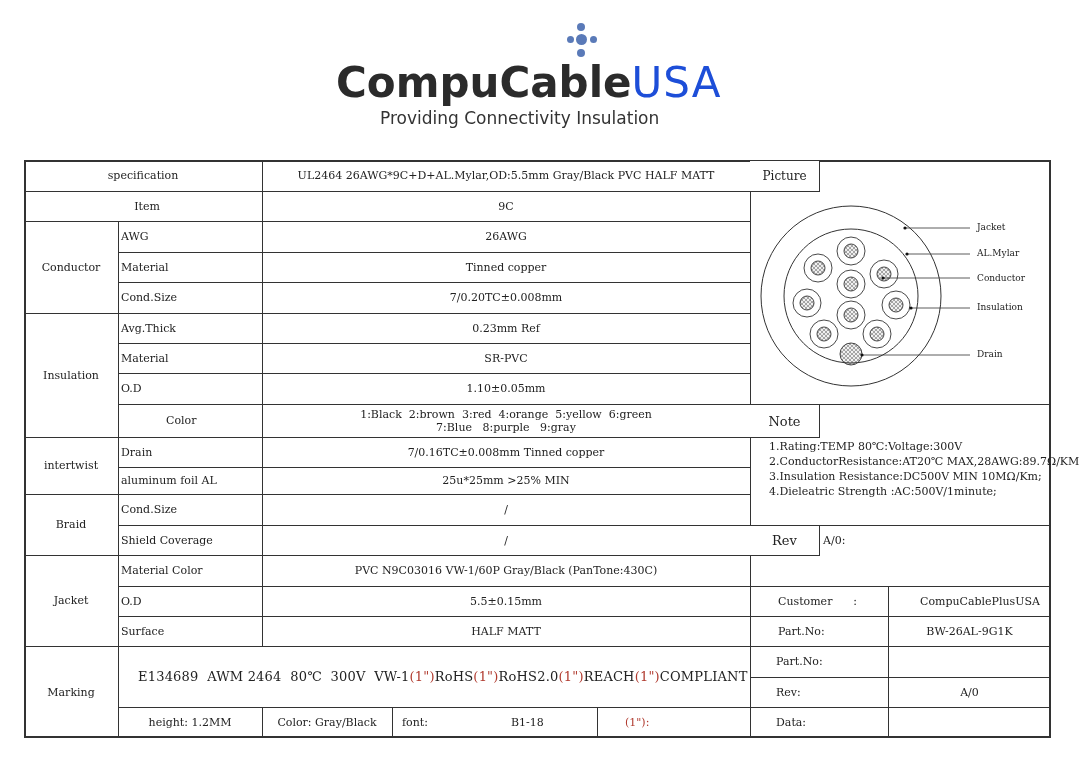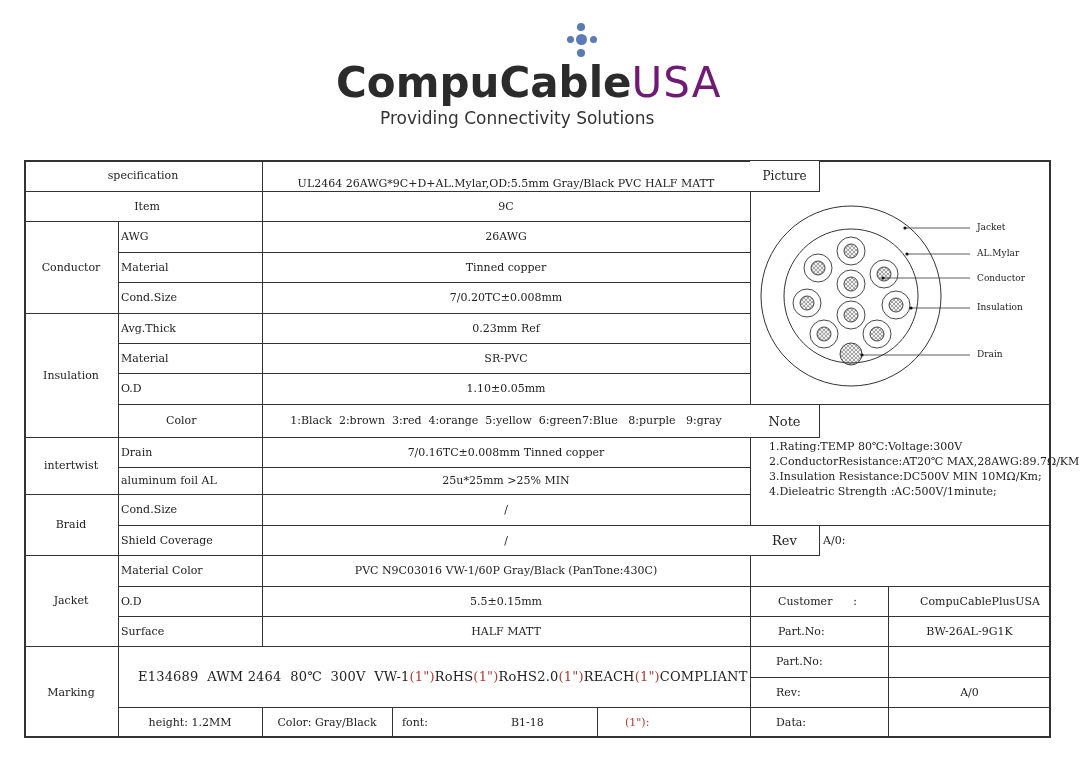--- a/index.html
+++ b/index.html
@@ -5,21 +5,21 @@
     html, body { margin: 0; padding: 0; background: #ffffff; }
     body {
       width: 1080px; height: 764px; position: relative; overflow: hidden;
       font-family: "DejaVu Serif", "Liberation Serif", serif;
       color: #222;
     }
     
     .logo { position: absolute; left: 336px; top: 20px; width: 340px; height: 120px; }
     .logo-main { position: absolute; left: 0; top: 42px; font-family: "DejaVu Sans", sans-serif; font-size: 42px; font-weight: bold; letter-spacing: 0px; line-height: 1; }
     .logo-main .dark { color: #2b2b2b; }
-    .logo-main .blue { color: #701a75; font-weight: normal; letter-spacing: 1px; }
+    .logo-main .blue { color: #1d4ed8; font-weight: normal; letter-spacing: 1px; }
     .logo-tag { position: absolute; left: 44px; top: 88px; font-family: "DejaVu Sans", sans-serif; font-size: 17px; color: #333; }
     .dots { position: absolute; left: 228px; top: 3px; width: 40px; height: 40px; }
     .dot { position: absolute; border-radius: 50%; background: #5a7ab8; }
 
     
     .sheet { position: absolute; left: 24px; top: 160px; width: 1027px; height: 578px; border: 2px solid #333; box-sizing: border-box; }
     .cell { position: absolute; box-sizing: border-box; font-size: 11px; display: flex; align-items: center; }
     .c { justify-content: center; text-align: center; }
     .l { justify-content: flex-start; padding-left: 3px; }
     .hl { position: absolute; height: 0; border-top: 1.5px solid #333; }
@@ -38,21 +38,21 @@
   <div class="dots">
     <div class="dot" style="left:13px;top:0;width:8px;height:8px;"></div>
     <div class="dot" style="left:3px;top:13px;width:7px;height:7px;"></div>
     <div class="dot" style="left:12px;top:11px;width:11px;height:11px;"></div>
     <div class="dot" style="left:26px;top:13px;width:7px;height:7px;"></div>
     <div class="dot" style="left:13px;top:26px;width:8px;height:8px;"></div>
   </div>
   <div class="logo-main">
     <span class="dark">CompuCable</span><span class="blue">USA</span>
   </div>
-  <div class="logo-tag">Providing Connectivity Solutions</div>
+  <div class="logo-tag">Providing Connectivity Insulation</div>
 </div>
 
 <div class="sheet"></div>
 
 <div class="hl" style="left:24px;width:726px;top:191px;"></div>
 <div class="hl" style="left:24px;width:726px;top:221px;"></div>
 <div class="hl" style="left:118px;width:632px;top:252px;"></div>
 <div class="hl" style="left:118px;width:632px;top:282px;"></div>
 <div class="hl" style="left:24px;width:726px;top:313px;"></div>
 <div class="hl" style="left:118px;width:632px;top:343px;"></div>
@@ -83,42 +83,42 @@
 <div class="hl" style="left:750px;width:301px;top:646px;"></div>
 <div class="hl" style="left:750px;width:301px;top:677px;"></div>
 <div class="hl" style="left:750px;width:301px;top:707px;"></div>
 <div class="vl" style="left:888px;top:586px;height:152px;"></div>
 
 <div class="boxlabel" style="left:750px;top:160px;width:70px;height:32px;">Picture</div>
 <div class="boxlabel" style="left:750px;top:404px;width:70px;height:34px;font-size:13px;">Note</div>
 <div class="boxlabel" style="left:750px;top:525px;width:70px;height:31px;font-size:13px;">Rev</div>
 
 <div class="cell c" style="left:24px;top:160px;width:238px;height:31px;">specification</div>
-<div class="cell c" style="left:262px;top:160px;width:488px;height:31px;margin-top:8px;">UL2464 26AWG*9C+D+AL.Mylar,OD:5.5mm Gray/Black PVC HALF MATT</div>
+<div class="cell c" style="left:262px;top:160px;width:488px;height:31px;">UL2464 26AWG*9C+D+AL.Mylar,OD:5.5mm Gray/Black PVC HALF MATT</div>
 
 <div class="cell c" style="left:24px;top:191px;width:238px;height:30px;padding-left:8px;">Item</div>
 <div class="cell c" style="left:262px;top:191px;width:488px;height:30px;">9C</div>
 
 <div class="cell c" style="left:24px;top:221px;width:94px;height:92px;">Conductor</div>
 <div class="cell l" style="left:118px;top:221px;width:144px;height:31px;">AWG</div>
 <div class="cell c" style="left:262px;top:221px;width:488px;height:31px;">26AWG</div>
 <div class="cell l" style="left:118px;top:252px;width:144px;height:30px;">Material</div>
 <div class="cell c" style="left:262px;top:252px;width:488px;height:30px;">Tinned copper</div>
 <div class="cell l" style="left:118px;top:282px;width:144px;height:31px;">Cond.Size</div>
 <div class="cell c" style="left:262px;top:282px;width:488px;height:31px;">7/0.20TC±0.008mm</div>
 
 <div class="cell c" style="left:24px;top:313px;width:94px;height:124px;">Insulation</div>
 <div class="cell l" style="left:118px;top:313px;width:144px;height:30px;">Avg.Thick</div>
 <div class="cell c" style="left:262px;top:313px;width:488px;height:30px;">0.23mm Ref</div>
 <div class="cell l" style="left:118px;top:343px;width:144px;height:30px;">Material</div>
 <div class="cell c" style="left:262px;top:343px;width:488px;height:30px;">SR-PVC</div>
 <div class="cell l" style="left:118px;top:373px;width:144px;height:31px;">O.D</div>
 <div class="cell c" style="left:262px;top:373px;width:488px;height:31px;">1.10±0.05mm</div>
 <div class="cell l" style="left:118px;top:404px;width:144px;height:33px;padding-left:48px;">Color</div>
-<div class="cell c" style="left:262px;top:404px;width:488px;height:33px;flex-direction:row;justify-content:center;line-height:13px;">
+<div class="cell c" style="left:262px;top:404px;width:488px;height:33px;flex-direction:column;justify-content:center;line-height:13px;">
   <span style="white-space:pre;">1:Black  2:brown  3:red  4:orange  5:yellow  6:green</span>
   <span style="white-space:pre;">7:Blue   8:purple   9:gray</span>
 </div>
 
 <div class="cell c" style="left:24px;top:437px;width:94px;height:57px;">intertwist</div>
 <div class="cell l" style="left:118px;top:437px;width:144px;height:30px;">Drain</div>
 <div class="cell c" style="left:262px;top:437px;width:488px;height:30px;">7/0.16TC±0.008mm Tinned copper</div>
 <div class="cell l" style="left:118px;top:467px;width:144px;height:27px;">aluminum foil AL</div>
 <div class="cell c" style="left:262px;top:467px;width:488px;height:27px;">25u*25mm &gt;25% MIN</div>
 

